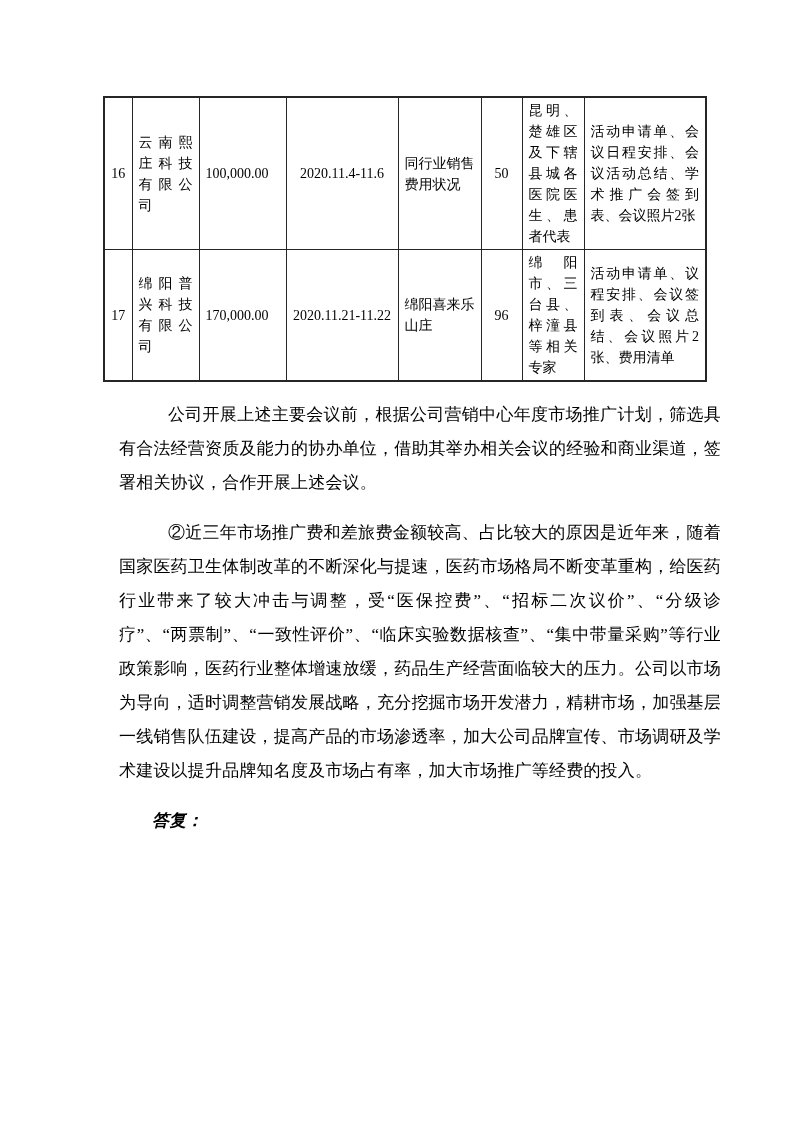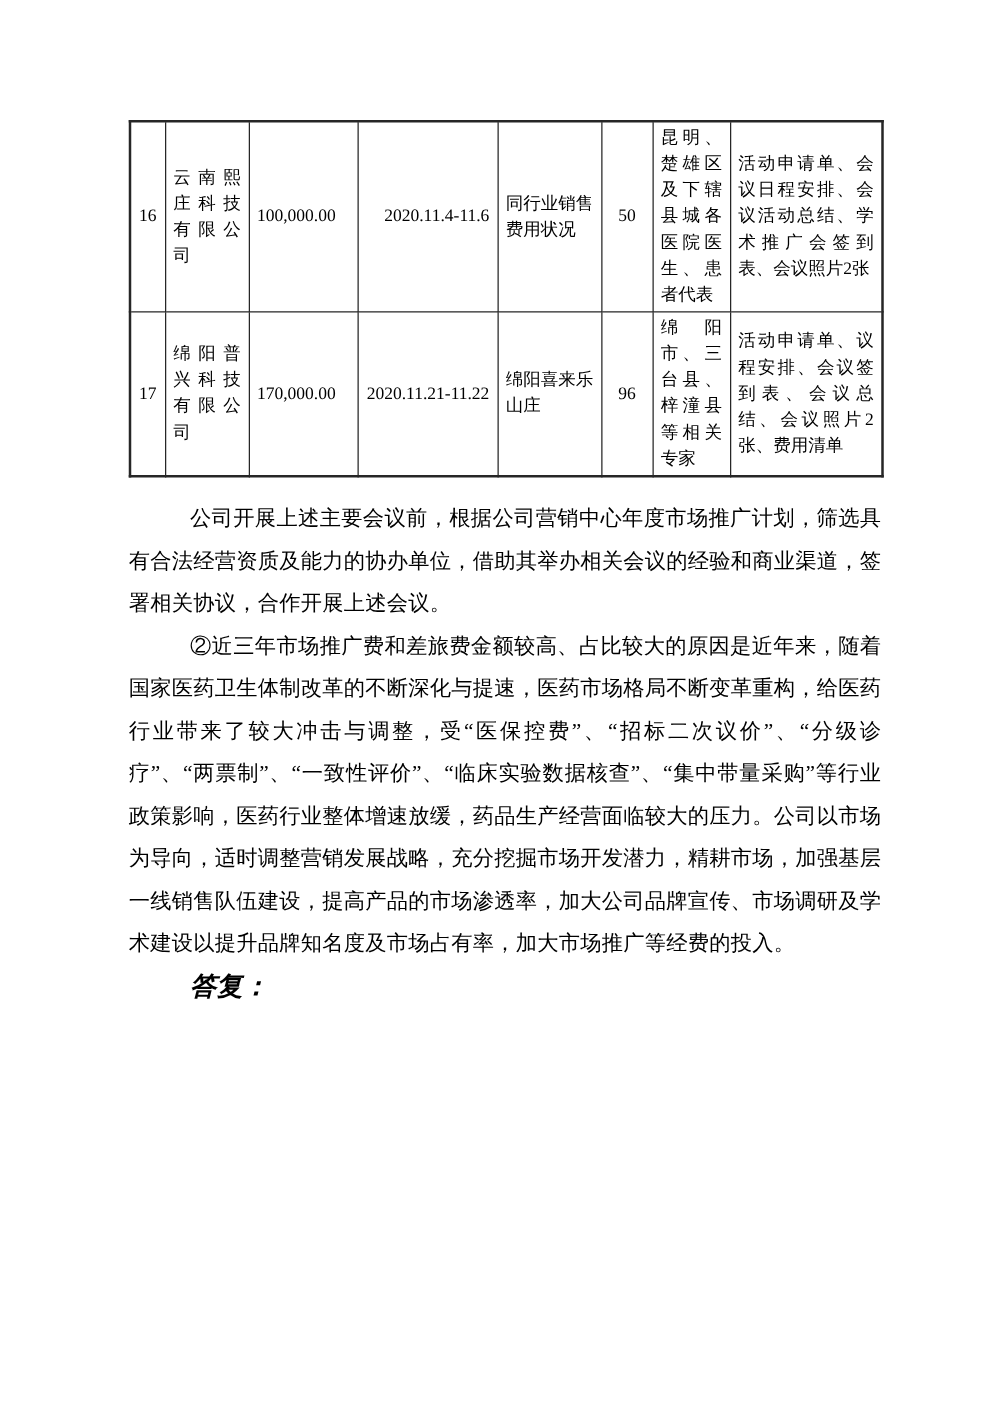--- a/index.html
+++ b/index.html
@@ -34,47 +34,47 @@
     padding: 2px 6px;
     overflow: hidden;
     margin-top: 25px;
   }
   tr.r16 td { height: 142px; }
   tr.r17 td { height: 121px; }
   tr.rtotal td { height: 59px; }
   td.c-idx   { text-align: center; padding: 2px 1px; }
   td.c-company { text-align: justify; text-align-last: left; padding: 2px 6px; }
   td.c-amount  { text-align: left; word-break: break-all; padding: 2px 6px; }
-  td.c-date    { text-align: right; word-break: break-all; padding: 2px 6px; }
+  td.c-date    { text-align: center; word-break: break-all; padding: 2px 6px; }
   td.c-org     { text-align: left; padding: 2px 6px; }
   td.c-count   { text-align: center; padding: 2px 1px; }
   td.c-part    { text-align: justify; text-align-last: left; padding: 2px 5px; line-break: strict; }
   td.c-mat     { text-align: justify; text-align-last: left; padding: 2px 7px; }
   td.dash      { text-align: center; color: #9b9b9b; letter-spacing: 1px; }
   
   p.body {
     width: 602px;
-    margin: 0;
+    margin: 16px;
     font-size: 17px;
     line-height: 34px;
     text-align: justify;
     text-indent: 49px;
     letter-spacing: 0.2px;
   }
   p.first-para { margin-top: 16px; }
   p.bold-para {
     font-family: "Liberation Sans", "DejaVu Sans", sans-serif;
     font-weight: bold;
     text-indent: 31px;
     letter-spacing: 0;
   }
   p.reply {
     width: 602px;
     margin: 0;
-    font-size: 21px;
+    font-size: 17px;
     line-height: 34px;
     font-weight: bold;
     font-style: italic;
     text-indent: 49px;
   }
 </style>
 </head>
 <body>
 
 <div class="page">

